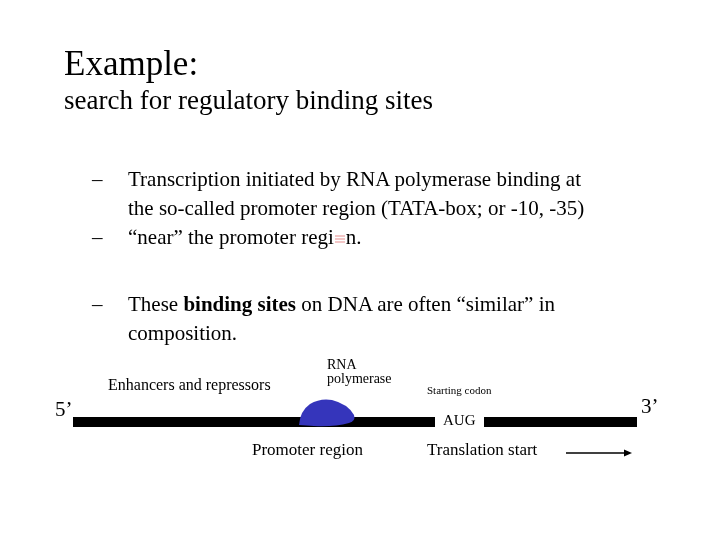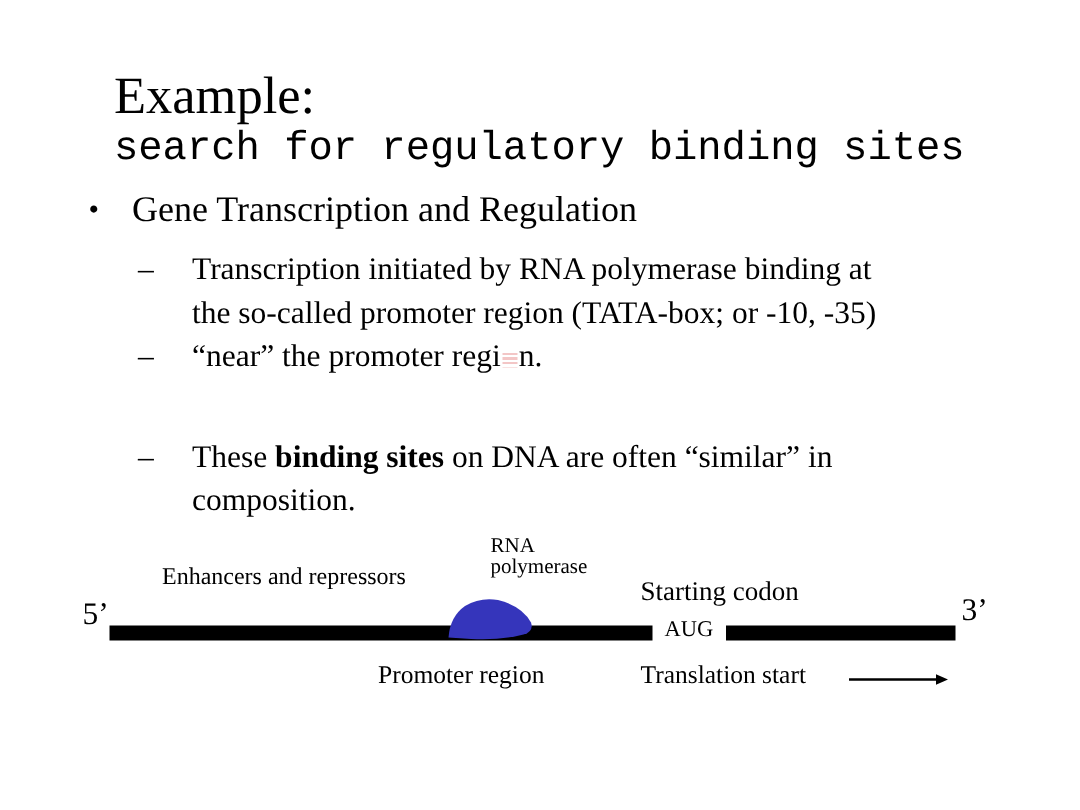--- a/index.html
+++ b/index.html
@@ -3,21 +3,21 @@
 <meta charset="utf-8">
 <style>
   html,body{margin:0;padding:0;background:#ffffff;}
   .slide{
     position:relative;width:720px;height:540px;background:#ffffff;overflow:hidden;
     font-family:"Liberation Serif","DejaVu Serif",serif;color:#000;
   }
   
   .title{position:absolute;left:55px;top:43px;white-space:nowrap;display:flex;align-items:baseline;flex-direction:column;}
   .title-main{font-size:35px;line-height:1.2;}
-  .title-sub{font-size:27px;margin-left:21px;font-family:Liberation Mono, monospace;}
+  .title-sub{font-size:27px;margin-left:9px;}
   
   .bullet1{position:absolute;left:59px;top:125px;font-size:24px;line-height:30px;white-space:nowrap;}
   .bullet1 .b-marker{display:inline-block;width:29px;font-size:20px;vertical-align:1px;}
   
   .subb{position:absolute;left:92px;font-size:21px;line-height:29px;white-space:nowrap;}
   .subb .d-marker{position:absolute;left:0;top:0;}
   .subb .sb-lines{margin-left:36px;}
   .sb1{top:165px;}
   .sb2{top:223px;}
   .sb3{top:290px;}
@@ -26,21 +26,21 @@
   .faint-underscore{color:#c4c4d2;}
   .pink-artifact{
     display:inline-block;width:10px;height:10px;margin:0 1px;
     background:repeating-linear-gradient(to bottom,#f3c6c6 0px,#f3c6c6 1.5px,#ffffff 1.5px,#ffffff 3.2px);
     transform:translateY(1px);
   }
   
   .lbl{position:absolute;white-space:nowrap;}
   .lbl-enhancers{left:108px;top:376px;font-size:16px;}
   .lbl-rnapoly{left:327px;top:358px;font-size:14px;line-height:14px;}
-  .lbl-startcodon{left:427px;top:384px;font-size:18px;}
+  .lbl-startcodon{left:427px;top:384px;font-size:11px;}
   .lbl-5p{left:55px;top:397px;font-size:21px;}
   .lbl-3p{left:641px;top:394px;font-size:21px;}
   .lbl-aug{left:443px;top:412px;font-size:15px;}
   .lbl-promoter{left:252px;top:440px;font-size:17px;}
   .lbl-translation{left:427px;top:440px;font-size:17px;}
   .dna-seg{position:absolute;top:417px;height:10px;background:#000;}
   .dna-left{left:73px;width:362px;}
   .dna-right{left:484px;width:153px;}
   .polymerase{position:absolute;left:296px;top:397px;width:64px;height:30px;z-index:2;}
   .arrow{position:absolute;left:566px;top:447px;width:66px;height:12px;}
@@ -48,23 +48,20 @@
 </head>
 <body>
 
 <div class="slide">
 
   <div class="title">
     <span class="title-main">Example:</span>
     <span class="title-sub">search for regulatory binding sites</span>
   </div>
 
-  <div class="bullet1">
-    <span class="b-marker">•</span><span>Gene Transcription and Regulation</span>
-  </div>
 
   <div class="subb sb1">
     <span class="d-marker">–</span>
     <div class="sb-lines">
       <div>Transcription initiated by RNA polymerase binding at</div>
       <div>the so-called promoter region (TATA-box; or -10, -35)</div>
     </div>
   </div>
 
   <div class="subb sb2">

